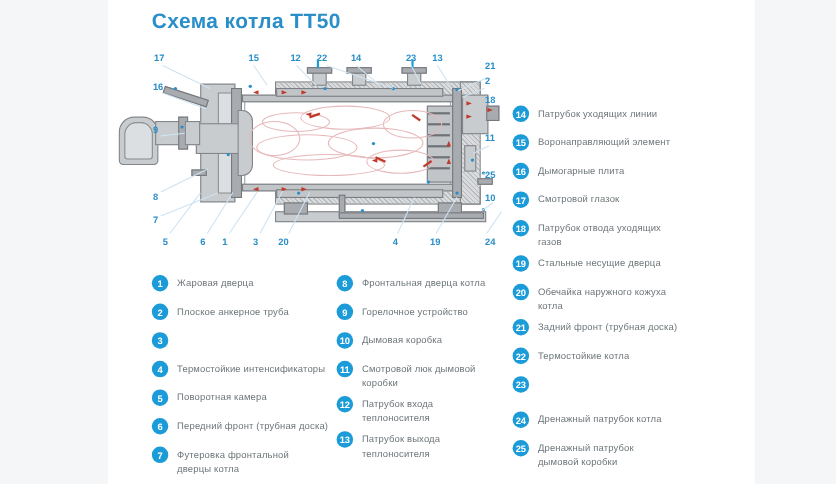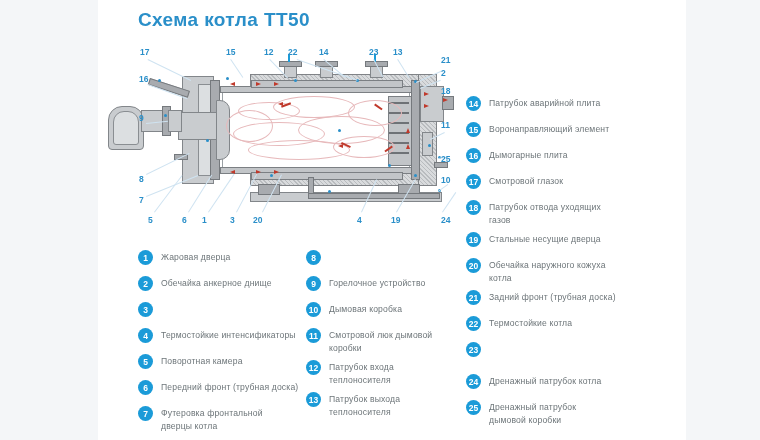--- a/index.html
+++ b/index.html
@@ -236,21 +236,21 @@
         <div class="cal" style="left: 343px; top: 172px;">24</div>
       </div>
 
     <div class="lg-col" id="legend-col-1" style="left:40px;top:250px;width:180px;height:190px;">
         <div class="lg-item" style="top: 0px; left: 0px;">
           <div class="badge">1</div>
           <div class="lg-txt">Жаровая дверца</div>
         </div>
         <div class="lg-item" style="top: 26px; left: 0px;">
           <div class="badge">2</div>
-          <div class="lg-txt">Обечайка анкерное днище</div>
+          <div class="lg-txt">Плоское анкерное труба</div>
         </div>
         <div class="lg-item" style="top: 52px; left: 0px;">
           <div class="badge">3</div>
         </div>
         <div class="lg-item" style="top: 78px; left: 0px;">
           <div class="badge">4</div>
           <div class="lg-txt">Термостойкие интенсификаторы</div>
         </div>
         <div class="lg-item" style="top: 104px; left: 0px;">
           <div class="badge">5</div>
@@ -262,20 +262,21 @@
         </div>
         <div class="lg-item" style="top: 156px; left: 0px;">
           <div class="badge">7</div>
           <div class="lg-txt">Футеровка фронтальной
 дверцы котла</div>
         </div>
       </div>
     <div class="lg-col" id="legend-col-2" style="left:208px;top:250px;width:170px;height:190px;">
         <div class="lg-item" style="top: 0px; left: 0px;">
           <div class="badge">8</div>
+          <div class="lg-txt">Фронтальная дверца котла</div>
         </div>
         <div class="lg-item" style="top: 26px; left: 0px;">
           <div class="badge">9</div>
           <div class="lg-txt">Горелочное устройство</div>
         </div>
         <div class="lg-item" style="top: 52px; left: 0px;">
           <div class="badge">10</div>
           <div class="lg-txt">Дымовая коробка</div>
         </div>
         <div class="lg-item" style="top: 78px; left: 0px;">
@@ -290,21 +291,21 @@
         </div>
         <div class="lg-item" style="top: 142px; left: 0px;">
           <div class="badge">13</div>
           <div class="lg-txt">Патрубок выхода
 теплоносителя</div>
         </div>
       </div>
     <div class="lg-col" id="legend-col-3" style="left:368px;top:96px;width:200px;height:344px;">
         <div class="lg-item" style="top: 0px; left: 0px;">
           <div class="badge">14</div>
-          <div class="lg-txt">Патрубок аварийной плита</div>
+          <div class="lg-txt">Патрубок уходящих линии</div>
         </div>
         <div class="lg-item" style="top: 26px; left: 0px;">
           <div class="badge">15</div>
           <div class="lg-txt">Воронаправляющий элемент</div>
         </div>
         <div class="lg-item" style="top: 52px; left: 0px;">
           <div class="badge">16</div>
           <div class="lg-txt">Дымогарные плита</div>
         </div>
         <div class="lg-item" style="top: 78px; left: 0px;">

